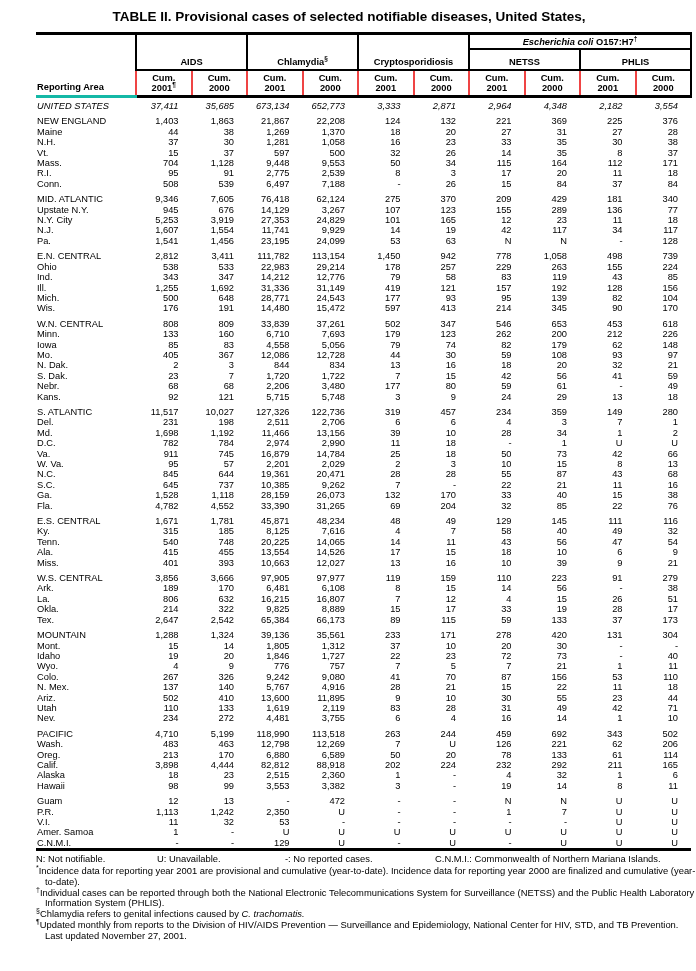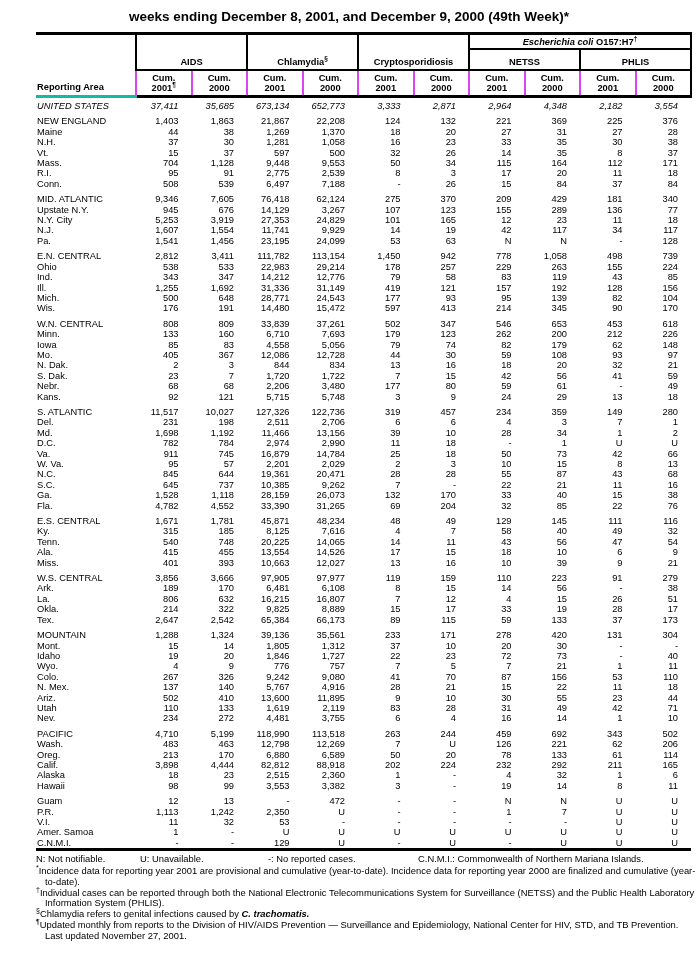--- a/index.html
+++ b/index.html
@@ -23,48 +23,48 @@
   col.c-area { width: 100px; }
   thead th {
     font-weight: bold; font-size: 9.3px; line-height: 10px;
     text-align: center; padding: 1px 0;
   }
   th.grp { border-left: 2px solid #000; border-bottom: 2px solid #000; vertical-align: bottom; padding-bottom: 2px; }
   th.ecoli { padding-top: 2px; padding-bottom: 1px; }
   th.ecoli em { font-style: italic; }
   th.sub { padding-top: 7px; }
   th.edge { border-right: 2px solid #000; }
-  th.cum { border-left: 2px solid #d946ef; border-bottom: 3px solid #000; padding: 2px 0 2px 0; border-radius: 7px; }
+  th.cum { border-left: 2px solid #ef4444; border-bottom: 3px solid #000; padding: 2px 0 2px 0; border-radius: 7px; }
   th.area-h {
     border-bottom: 3px solid #14b8a6; vertical-align: bottom;
     text-align: left; padding: 0 0 3px 1px;
   }
   sup { font-size: 6.5px; vertical-align: super; line-height: 0; }
   tbody td { font-size: 9.3px; line-height: 10.4px; padding: 0; white-space: nowrap; }
   td.area { text-align: left; padding-left: 1px; }
   td.num { text-align: right; padding-right: 13px; }
   tbody tr:first-child td { padding-top: 3px; font-style: italic; }
   tr.gap td { padding-top: 5px; }
   .footer { width: 660px; margin-top: 3px; font-size: 9.4px; line-height: 10.8px; }
   .legend { margin-bottom: 1px; }
   .lg { display: inline-block; }
-  .lg1 { width: 104px; }
+  .lg1 { width: 121px; }
   .lg2 { width: 128px; }
   .lg3 { width: 150px; }
   .fn { padding-left: 9px; text-indent: -9px; }
   .fn sup { font-size: 7px; }
-  .fn em { font-style: italic; font-weight: bold; }
+  .fn em { font-style: italic; }
 </style>
 </head>
 <body>
 
 <div class="page">
 
   <div class="title">
-    <div>weeks ending December 8, 2001, and December 9, 2000 (49th Week)*</div>
+    <div>TABLE II. Provisional cases of selected notifiable diseases, United States,</div>
   </div>
 
   <table>
     <colgroup>
       <col class="c-area">
       <col>
         <col>
         <col>
         <col>
         <col>

